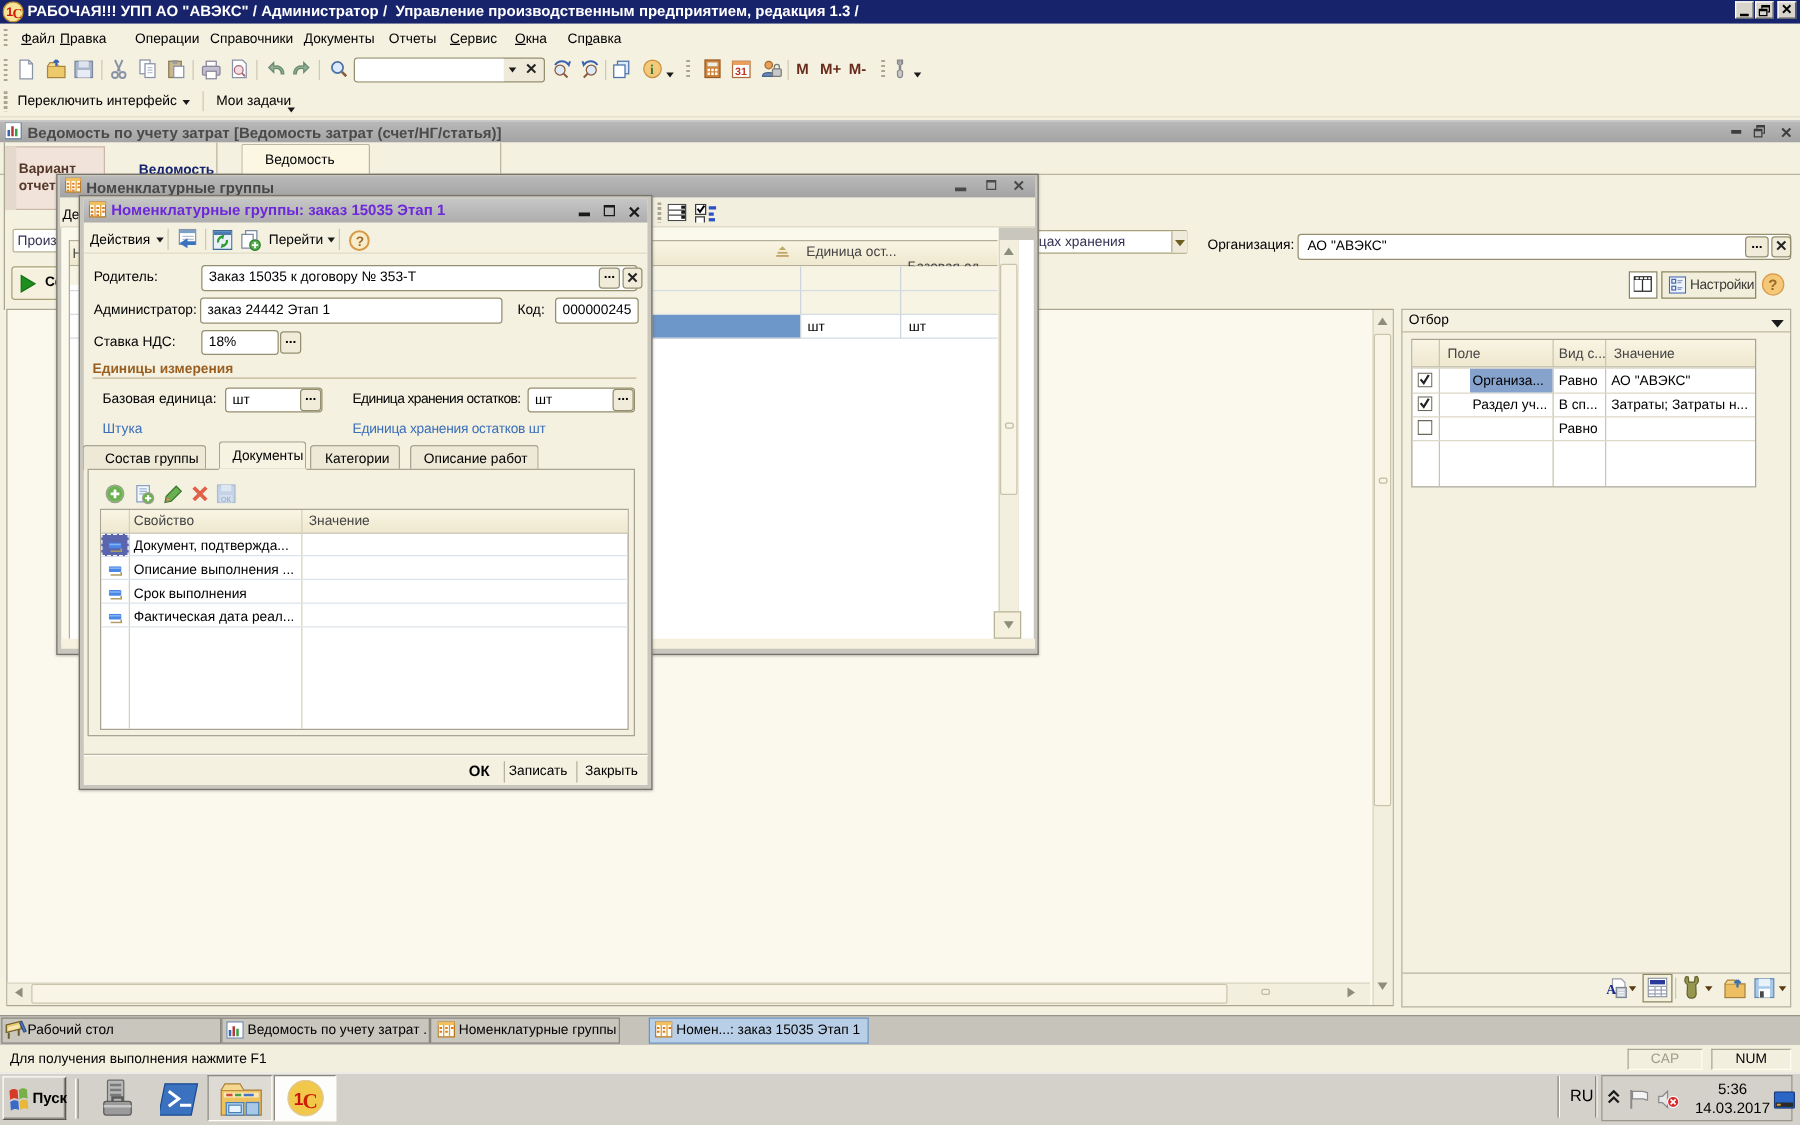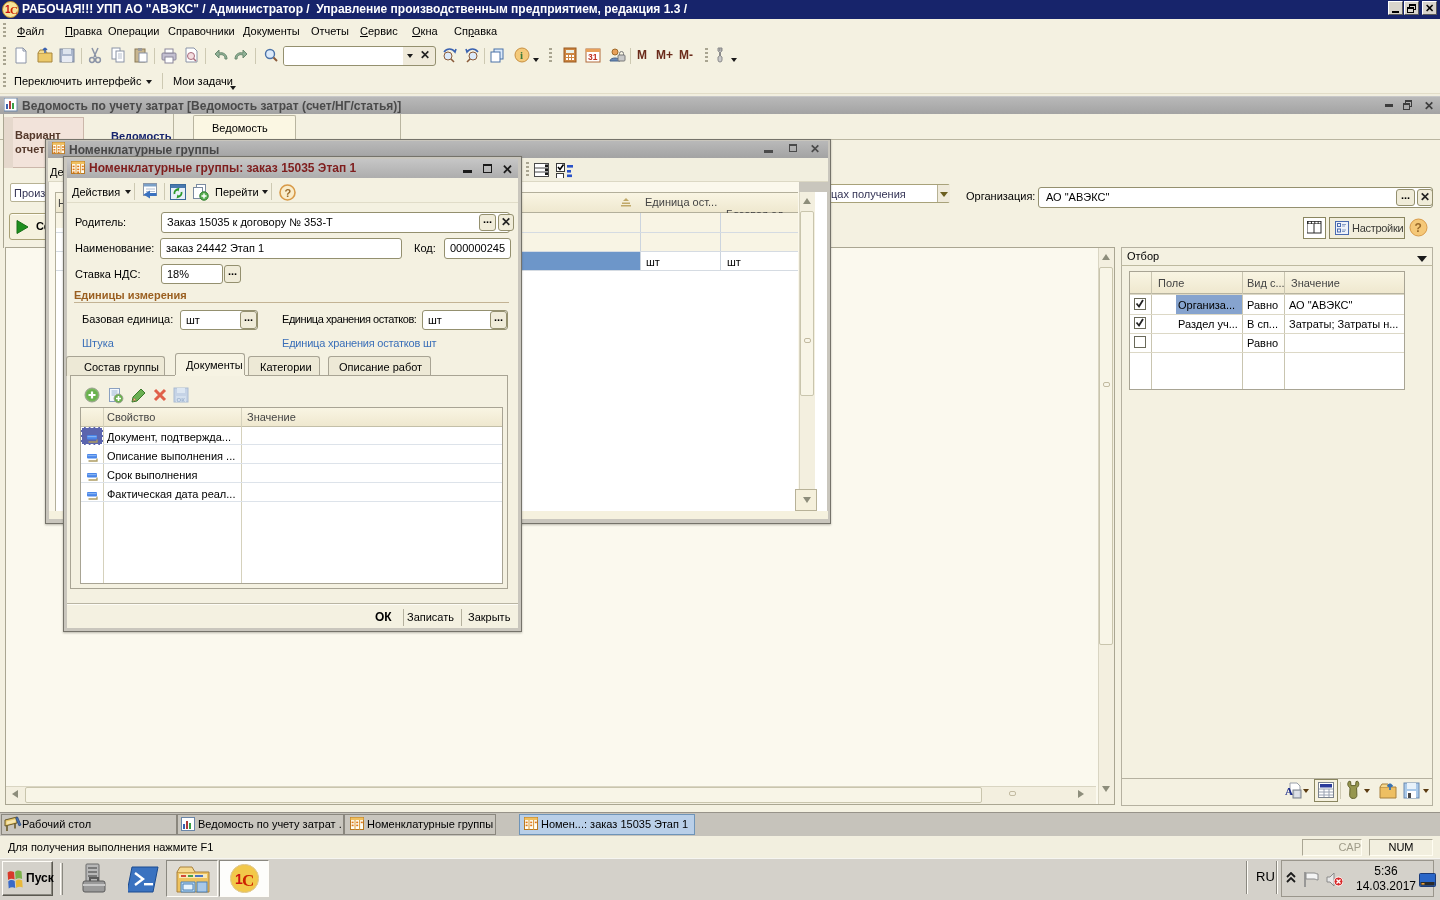--- a/index.html
+++ b/index.html
@@ -31,21 +31,21 @@
   </div>
 <div class="a" style="left:1404px;top:1px;width:15px;height:14px;background:#d8d4cc;border:1px solid;border-color:#fff #5a5a5a #5a5a5a #fff">
     <div class="a" style="left:4px;top:2px;width:7px;height:6px;border:1px solid #000;border-top-width:2px"></div>
     <div class="a" style="left:2px;top:5px;width:7px;height:6px;border:1px solid #000;border-top-width:2px;background:#d8d4cc"></div>
   </div>
 <div class="a" style="left:1422px;top:1px;width:15px;height:14px;background:#d8d4cc;border:1px solid;border-color:#fff #5a5a5a #5a5a5a #fff;font-weight:bold;font-size:11px;text-align:center;line-height:12px">✕</div>
 
 <div class="a" style="left:0;top:19px;width:1440px;height:24px;background:#f4f1e1"></div>
 <div class="a grip" style="left:3px;top:23px;height:16px"></div>
 <div class="a" style="top:25px;left:17px"><u>Ф</u>айл</div>
-<div class="a" style="top:25px;left:65px"><u>П</u>равка</div>
+<div class="a" style="top:25px;left:48px"><u>П</u>равка</div>
 <div class="a" style="top:25px;left:108px">Операции</div>
 <div class="a" style="top:25px;left:168px">Справочники</div>
 <div class="a" style="top:25px;left:243px">Документы</div>
 <div class="a" style="top:25px;left:311px">Отчеты</div>
 <div class="a" style="top:25px;left:360px"><u>С</u>ервис</div>
 <div class="a" style="top:25px;left:412px"><u>О</u>кна</div>
 <div class="a" style="top:25px;left:454px">Сп<u>р</u>авка</div>
 
 <div class="a" style="left:0;top:43px;width:1440px;height:26px;background:#f4f1e1"></div>
 <div class="a grip" style="left:3px;top:47px;height:18px"></div>
@@ -199,21 +199,21 @@
     <div class="a navt" style="left:316px;top:146px">Основная</div>
     <div class="a" style="left:400px;top:114px;width:1px;height:25px;background:#b9b5a0"></div>
     <div class="a" style="left:10px;top:183px;width:150px;height:19px;background:#fff;border:1px solid #b7b294;border-radius:2px"></div>
     <div class="a" style="left:14px;top:187px;color:#333355">Производственные затраты</div>
     <div class="a" style="left:9px;top:213px;width:160px;height:27px;background:#f5f1de;border:1px solid #a9a176;border-radius:3px;box-shadow:inset 0 1px 0 #fffdf4"></div>
     <div class="a" style="left:15px;top:219px;width:15px;height:16px"><svg width="15" height="16">
         <path d="M2 1.5l11 6.5-11 6.5z" fill="#1e8f1e" stroke="#167016"></path>
       </svg></div>
     <div class="a b" style="left:36px;top:220px">Сформировать</div>
     <div class="a in" style="left:820px;top:184px;width:130px;height:19px;border-radius:2px;border-color:#a8a27a"></div>
-    <div class="a" style="left:831px;top:188px;color:#333355">цах получения</div>
+    <div class="a" style="left:831px;top:188px;color:#333355">цах хранения</div>
     <div class="a" style="left:937px;top:185px;width:13px;height:17px;background:#efeada;border-left:1px solid #b7b294"></div>
     <div class="a" style="left:940px;top:192px;width:0;height:0;border-left:4px solid transparent;border-right:4px solid transparent;border-top:5px solid #6b5e1f"></div>
     <div class="a" style="left:966px;top:190px">Организация:</div>
     <div class="a in" style="left:1038px;top:187px;width:395px;height:21px"></div>
     <div class="a" style="left:1046px;top:191px">АО "АВЭКС"</div>
     <div class="a btn" style="left:1396px;top:189px;width:19px;height:17px;font-weight:bold;line-height:10px">...</div>
     <div class="a btn" style="left:1417px;top:189px;width:16px;height:17px;font-weight:bold;font-size:12px;line-height:15px;color:#222">✕</div>
     <div class="a" style="left:1303px;top:217px;width:23px;height:22px;background:#fff;border:1px solid #8a8660"></div>
     <div class="a" style="left:1307px;top:221px;width:15px;height:13px"><svg width="15" height="13">
         <rect x="0" y="0" width="14" height="12" fill="#fff" stroke="#2a2a2a"></rect>
@@ -399,21 +399,21 @@
           <rect x="1.6" y="4.6" width="2" height="1.6"></rect>
           <rect x="6.2" y="4.6" width="2" height="1.6"></rect>
           <rect x="10.8" y="4.6" width="2" height="1.6"></rect>
           <rect x="1.6" y="7.6" width="2" height="1.6"></rect>
           <rect x="6.2" y="7.6" width="2" height="1.6"></rect>
           <rect x="10.8" y="7.6" width="2" height="1.6"></rect>
           <rect x="1.6" y="10.4" width="2" height="1.6"></rect>
           <rect x="6.2" y="10.4" width="2" height="1.6"></rect>
         </g>
       </svg></div>
-    <div class="a" style="left:89px;top:161px;color:#7f1d1d;font-weight:bold;font-size:12px">Номенклатурные группы: заказ 15035 Этап 1</div>
+    <div class="a" style="left:89px;top:161px;color:#6d28d9;font-weight:bold;font-size:12px">Номенклатурные группы: заказ 15035 Этап 1</div>
     <div class="a" style="left:463px;top:170px;width:9px;height:3px;background:#1a1a1a"></div>
     <div class="a" style="left:483px;top:164px;width:9px;height:9px;border:1px solid #1a1a1a;border-top-width:2px"></div>
     <div class="a" style="left:502px;top:162px;color:#1a1a1a;font-weight:bold;font-size:13px">✕</div>
     <div class="a" style="left:67px;top:178px;width:451px;height:25px;border-bottom:1px solid #e0dcc8"></div>
     <div class="a" style="left:72px;top:186px">Действия</div>
     <div class="a dn" style="left:125px;top:190px"></div>
     <div class="a sep" style="left:134px;top:183px;height:17px"></div>
     <div class="a" style="left:140px;top:183px;width:18px;height:18px"><svg width="18" height="18">
         <rect x="3.5" y="0.5" width="13" height="12" fill="#fff" stroke="#8a96a8"></rect>
         <rect x="4" y="1" width="12" height="2.5" fill="#7aa0c8"></rect>
@@ -441,21 +441,21 @@
     <div class="a sep" style="left:271px;top:183px;height:17px"></div>
     <div class="a" style="left:279px;top:184px;width:17px;height:17px"><svg width="17" height="17">
         <circle cx="8.5" cy="8.5" r="7.5" fill="#f9ecca" stroke="#d89a48" stroke-width="1.6"></circle>
         <text x="5.5" y="13" font-size="11" font-weight="bold" fill="#9a6a2a" font-family="Liberation Sans">?</text>
       </svg></div>
     <div class="a" style="left:75px;top:216px">Родитель:</div>
     <div class="a in" style="left:161px;top:212px;width:349px;height:21px"></div>
     <div class="a" style="left:167px;top:216px">Заказ 15035 к договору № 353-Т</div>
     <div class="a btn" style="left:479px;top:214px;width:17px;height:17px;font-weight:bold;line-height:9px">...</div>
     <div class="a btn" style="left:498px;top:214px;width:16px;height:17px;font-weight:bold;font-size:12px;line-height:15px;color:#222">✕</div>
-    <div class="a" style="left:75px;top:242px">Наименование:</div>
+    <div class="a" style="left:75px;top:242px">Администратор:</div>
     <div class="a in" style="left:160px;top:238px;width:242px;height:21px"></div>
     <div class="a" style="left:166px;top:242px">заказ 24442 Этап 1</div>
     <div class="a" style="left:414px;top:242px">Код:</div>
     <div class="a in" style="left:444px;top:238px;width:67px;height:21px"></div>
     <div class="a" style="left:450px;top:242px">000000245</div>
     <div class="a" style="left:75px;top:268px">Ставка НДС:</div>
     <div class="a in" style="left:161px;top:264px;width:62px;height:20px"></div>
     <div class="a" style="left:167px;top:268px">18%</div>
     <div class="a btn" style="left:224px;top:265px;width:17px;height:18px;font-weight:bold;line-height:10px">...</div>
     <div class="a b" style="left:74px;top:289px;color:#9a5f20">Единицы измерения</div>
@@ -588,21 +588,21 @@
           <rect x="1.6" y="4.6" width="2" height="1.6"></rect>
           <rect x="6.2" y="4.6" width="2" height="1.6"></rect>
           <rect x="10.8" y="4.6" width="2" height="1.6"></rect>
           <rect x="1.6" y="7.6" width="2" height="1.6"></rect>
           <rect x="6.2" y="7.6" width="2" height="1.6"></rect>
         </g>
       </svg></div>
     <div class="a" style="left:541px;top:818px">Номен...: заказ 15035 Этап 1</div>
     <div class="a" style="left:0;top:836px;width:1440px;height:22px;background:#f2efdf"></div>
     <div class="a" style="left:8px;top:841px">Для получения выполнения нажмите F1</div>
-    <div class="a" style="left:1302px;top:839px;width:60px;height:17px;border:1px solid;border-color:#aaa694 #fffdf2 #fffdf2 #aaa694;color:#a09c8a;text-align:right;line-height:15px">CAP</div>
+    <div class="a" style="left:1302px;top:839px;width:60px;height:17px;border:1px solid;border-color:#aaa694 #fffdf2 #fffdf2 #aaa694;color:#a09c8a;text-align:center;line-height:15px">CAP</div>
     <div class="a" style="left:1369px;top:839px;width:64px;height:17px;border:1px solid;border-color:#aaa694 #fffdf2 #fffdf2 #aaa694;text-align:center;line-height:15px">NUM</div>
     <div class="a" style="left:0;top:858px;width:1440px;height:42px;background:#d4d1ca;border-top:1px solid #f6f5f1"></div>
     <div class="a" style="left:2px;top:861px;width:51px;height:35px;background:#d4d1ca;border:1px solid;border-color:#fffdf8 #5a5850 #5a5850 #fffdf8;box-shadow:inset -1px -1px 0 #8a8880"></div>
     <div class="a" style="left:6px;top:866px;width:20px;height:24px"><svg width="20" height="24" viewBox="0 0 20 24">
         <g transform="rotate(-4 10 12)">
           <path d="M2 6c2-1.6 4.5-1.6 6.5 0v7.5C6.5 12 4 12 2 13.5z" fill="#d83a2a"></path>
           <path d="M9.5 6c2-1.6 4.5-1.6 6.5 0v7.5c-2-1.5-4.5-1.5-6.5 0z" fill="#7ab04a"></path>
           <path d="M2 15c2-1.6 4.5-1.6 6.5 0v7c-2-1.5-4.5-1.5-6.5 0z" fill="#3a6ac8"></path>
           <path d="M9.5 15c2-1.6 4.5-1.6 6.5 0v7c-2-1.5-4.5-1.5-6.5 0z" fill="#e8b83a"></path>
         </g>

